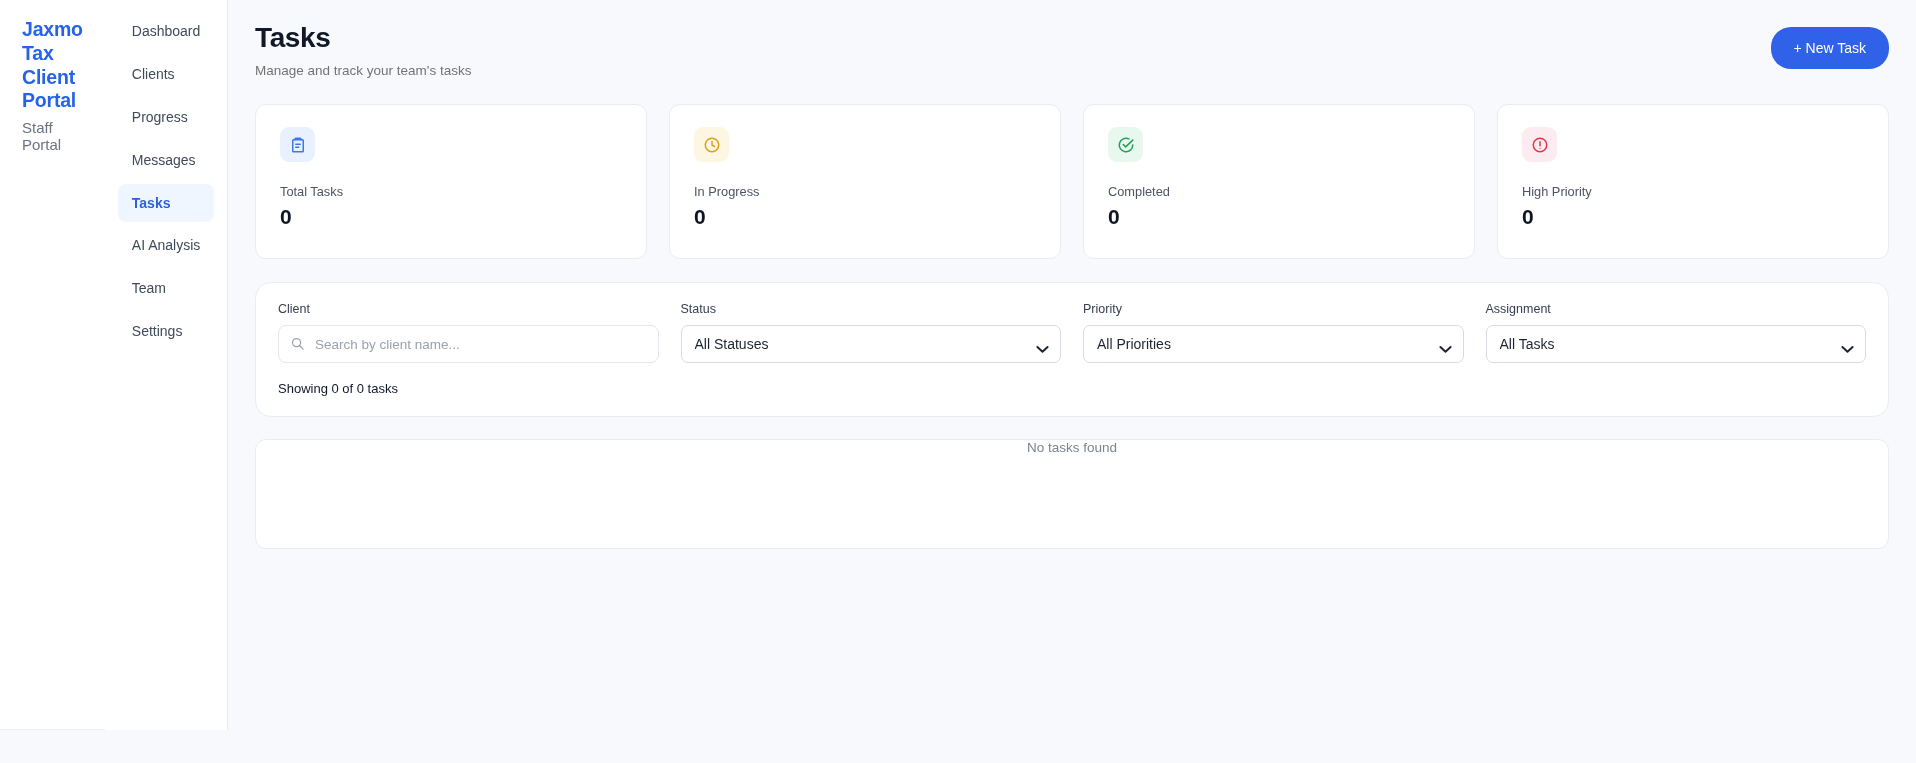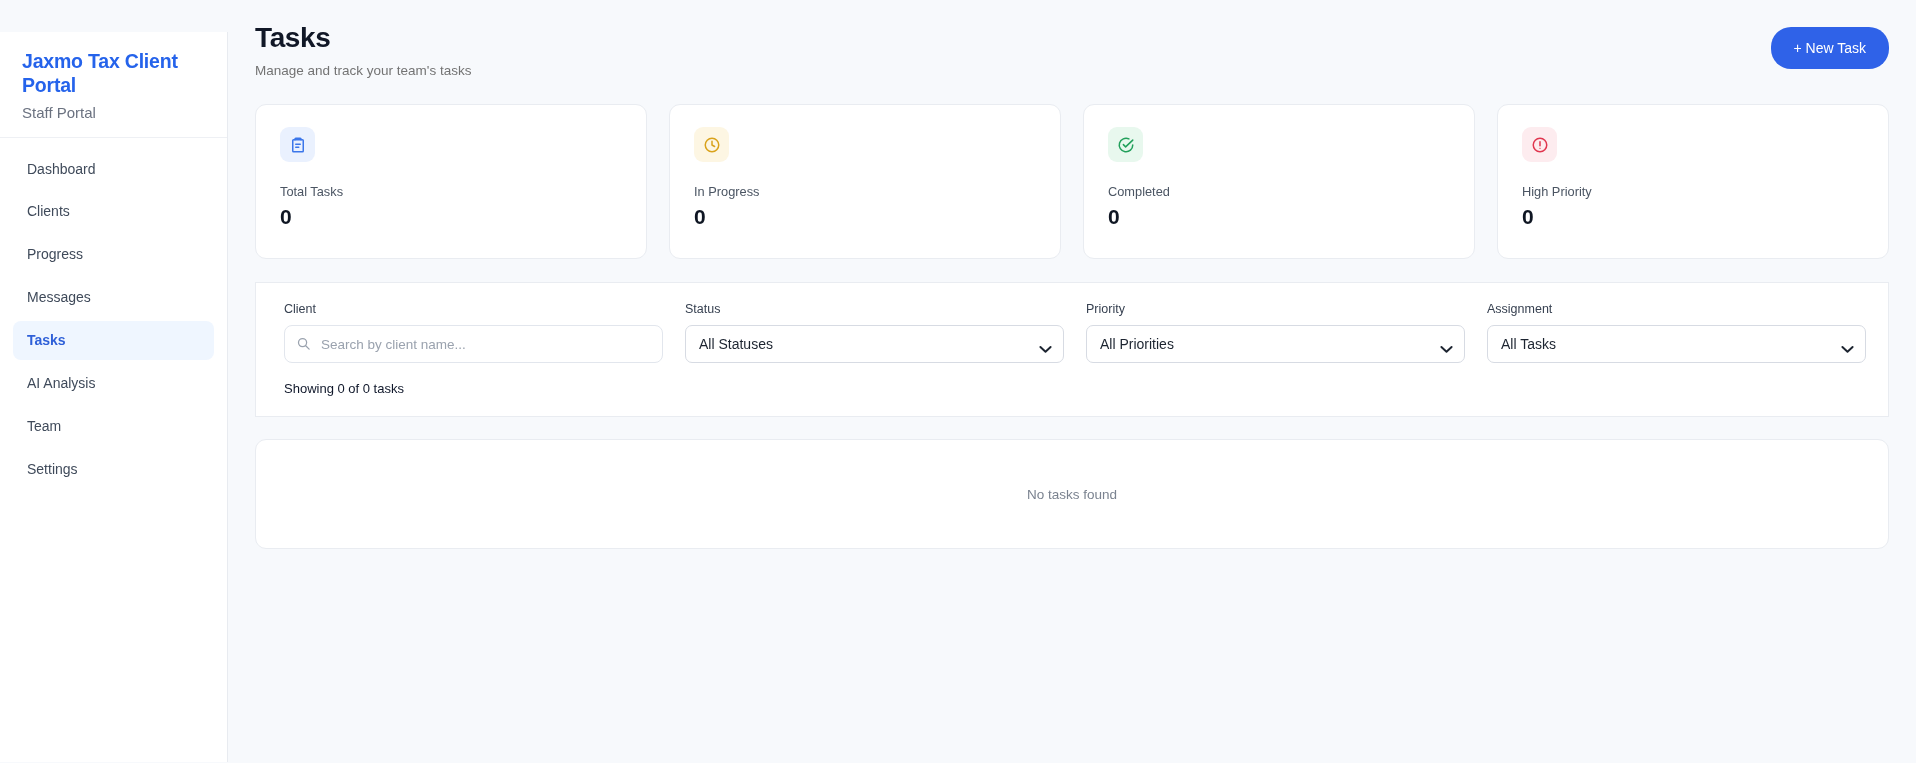--- a/index.html
+++ b/index.html
@@ -18,22 +18,21 @@
   .app { display: flex; width: 1916px; height: 763px; }
 
   
   .sidebar {
     width: 228px;
     flex: 0 0 228px;
     background: #ffffff;
     border-right: 1px solid #e8ebf0;
     height: 730px;
     display: flex;
-    flex-direction: column;
-    margin-top: 32px;
+    flex-direction: row;
   }
   .brand {
     padding: 18px 22px 16px 22px;
     border-bottom: 1px solid #eef0f4;
   }
   .brand-title {
     font-size: 19.5px;
     font-weight: bold;
     color: #2563eb;
     line-height: 1.22;
@@ -140,22 +139,22 @@
     font-size: 21px;
     font-weight: bold;
     color: #0f1623;
     line-height: 1;
   }
 
   
   .filters-card {
     background: #ffffff;
     border: 1px solid #e9ecf1;
-    border-radius: 0;
-    padding: 19px 22px 20px 28px;
+    border-radius: 16px;
+    padding: 19px 22px 20px 22px;
     margin-top: 23px;
   }
   .filters-grid {
     display: grid;
     grid-template-columns: repeat(4, 1fr);
     gap: 22px;
   }
   .filter-label {
     font-size: 12.5px;
     color: #374151;
@@ -212,21 +211,20 @@
   }
 
   
   .empty-card {
     background: #ffffff;
     border: 1px solid #e9ecf1;
     border-radius: 11px;
     margin-top: 22px;
     height: 110px;
     display: flex;
-    align-items: center;
     justify-content: center;
   }
   .empty-text {
     font-size: 13.5px;
     color: #7b8390;
   }
 </style>
 </head>
 <body>
 

